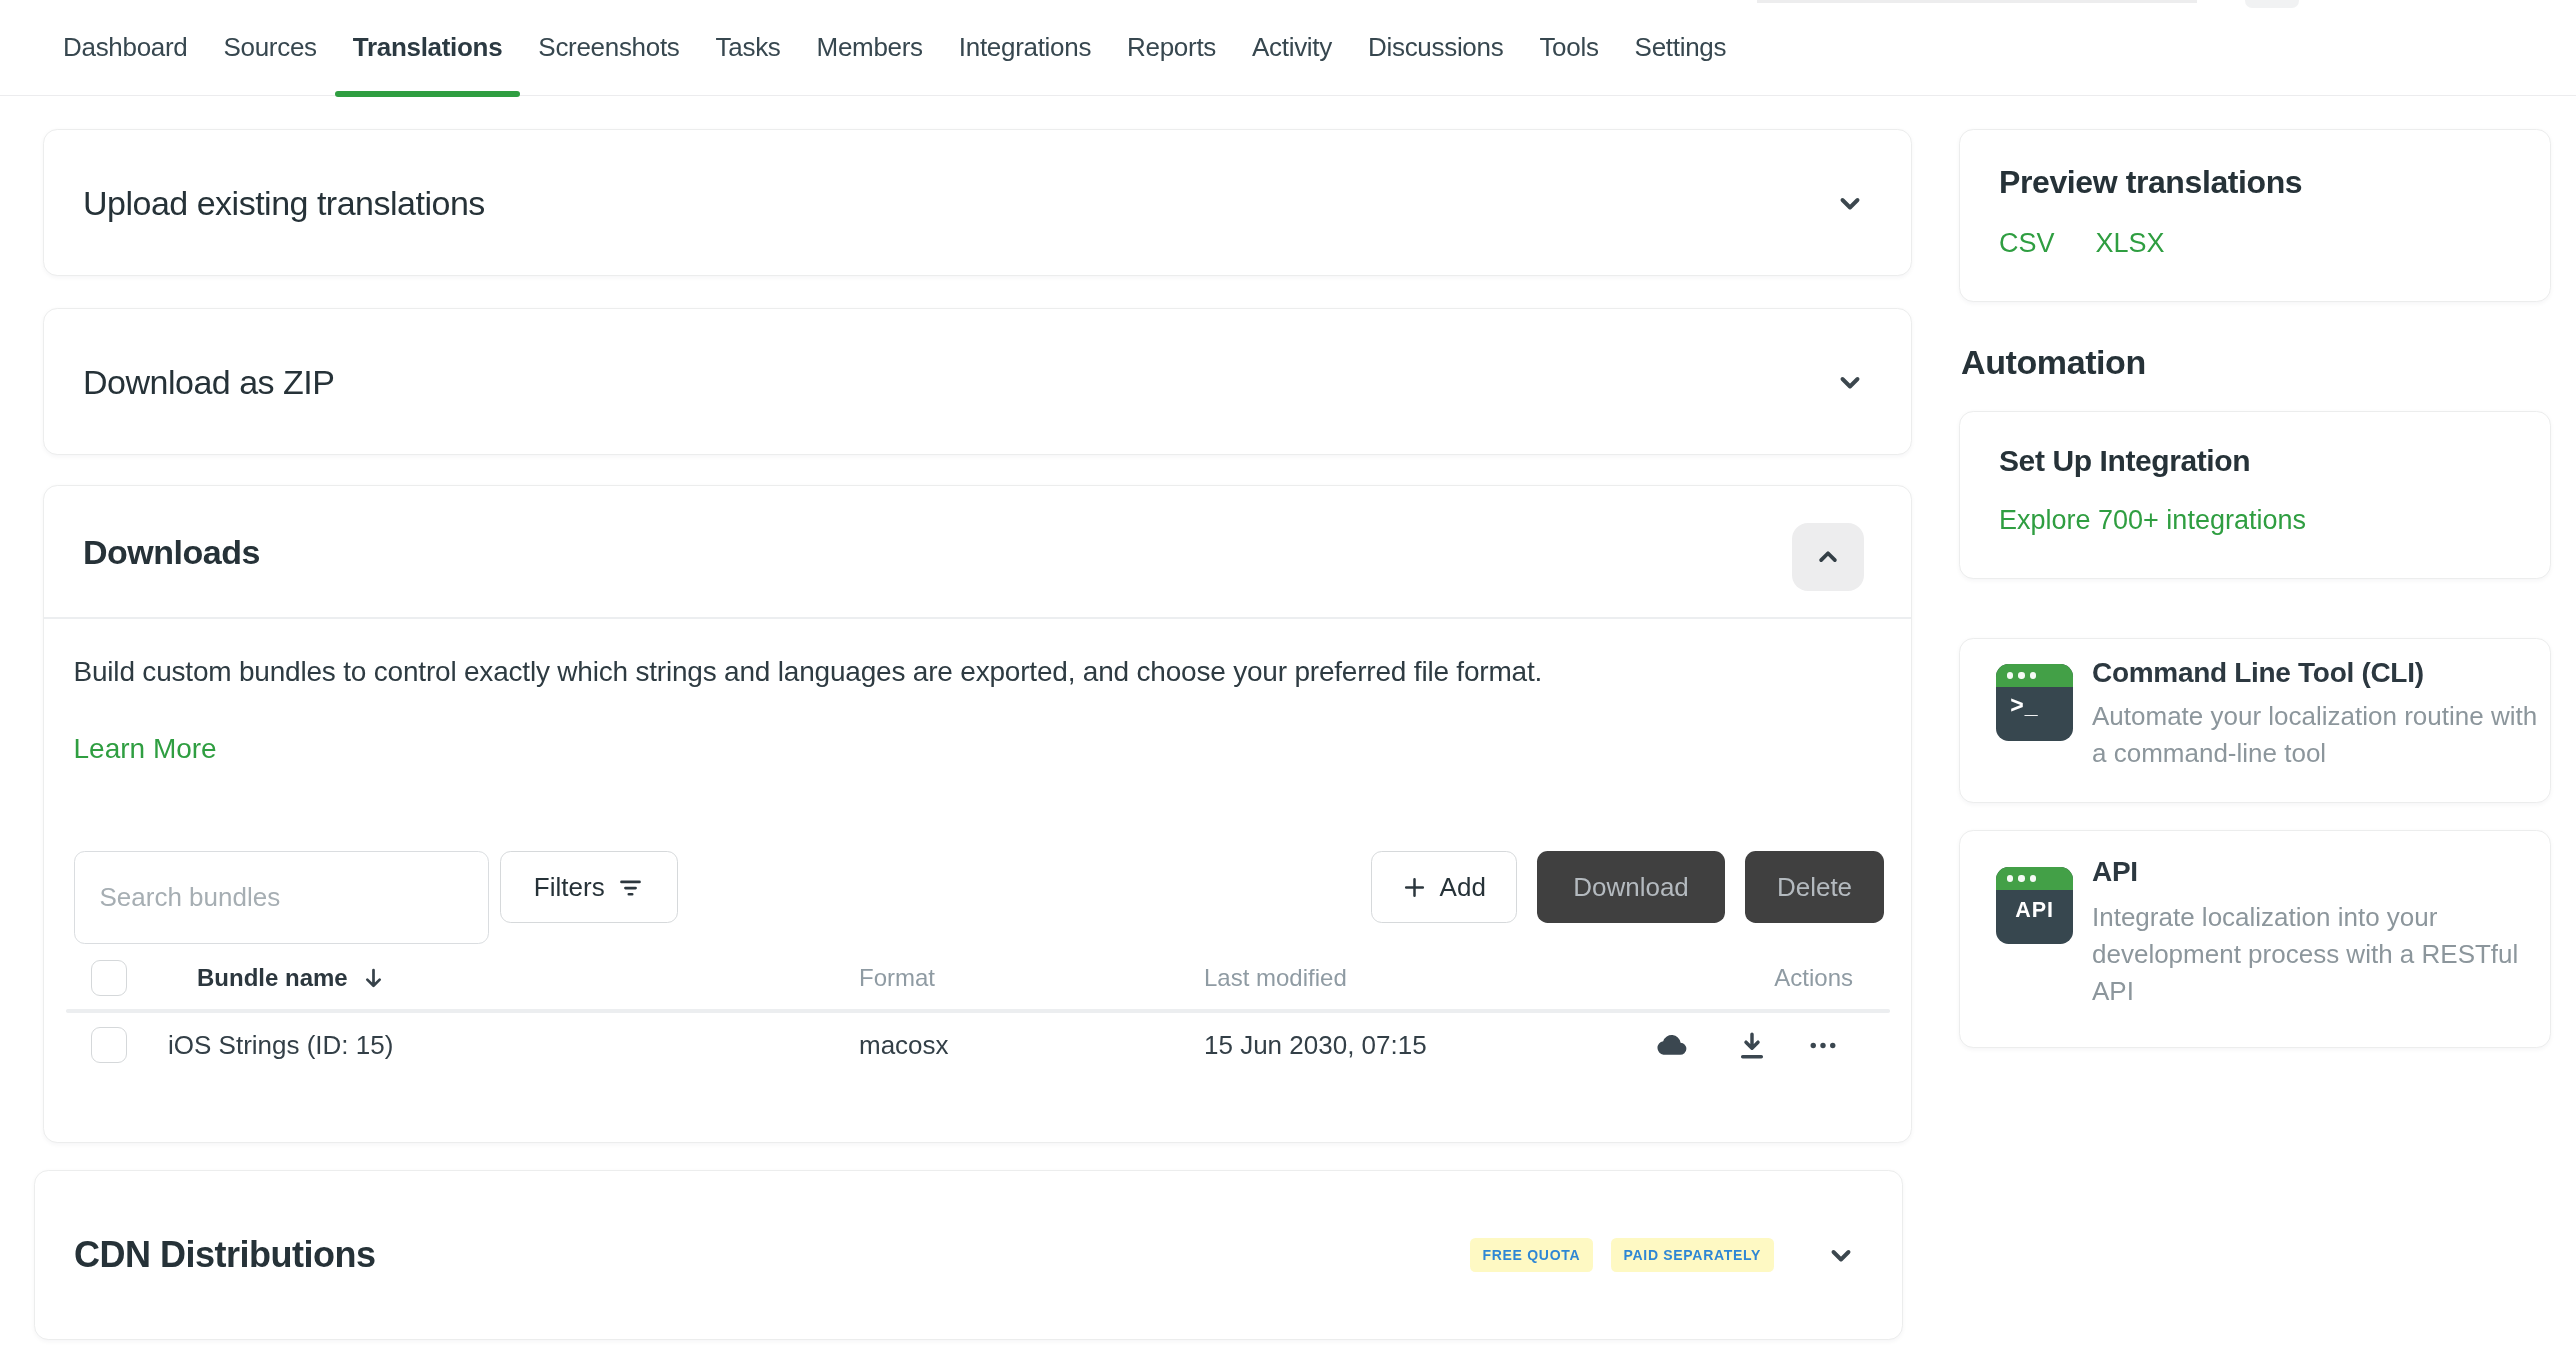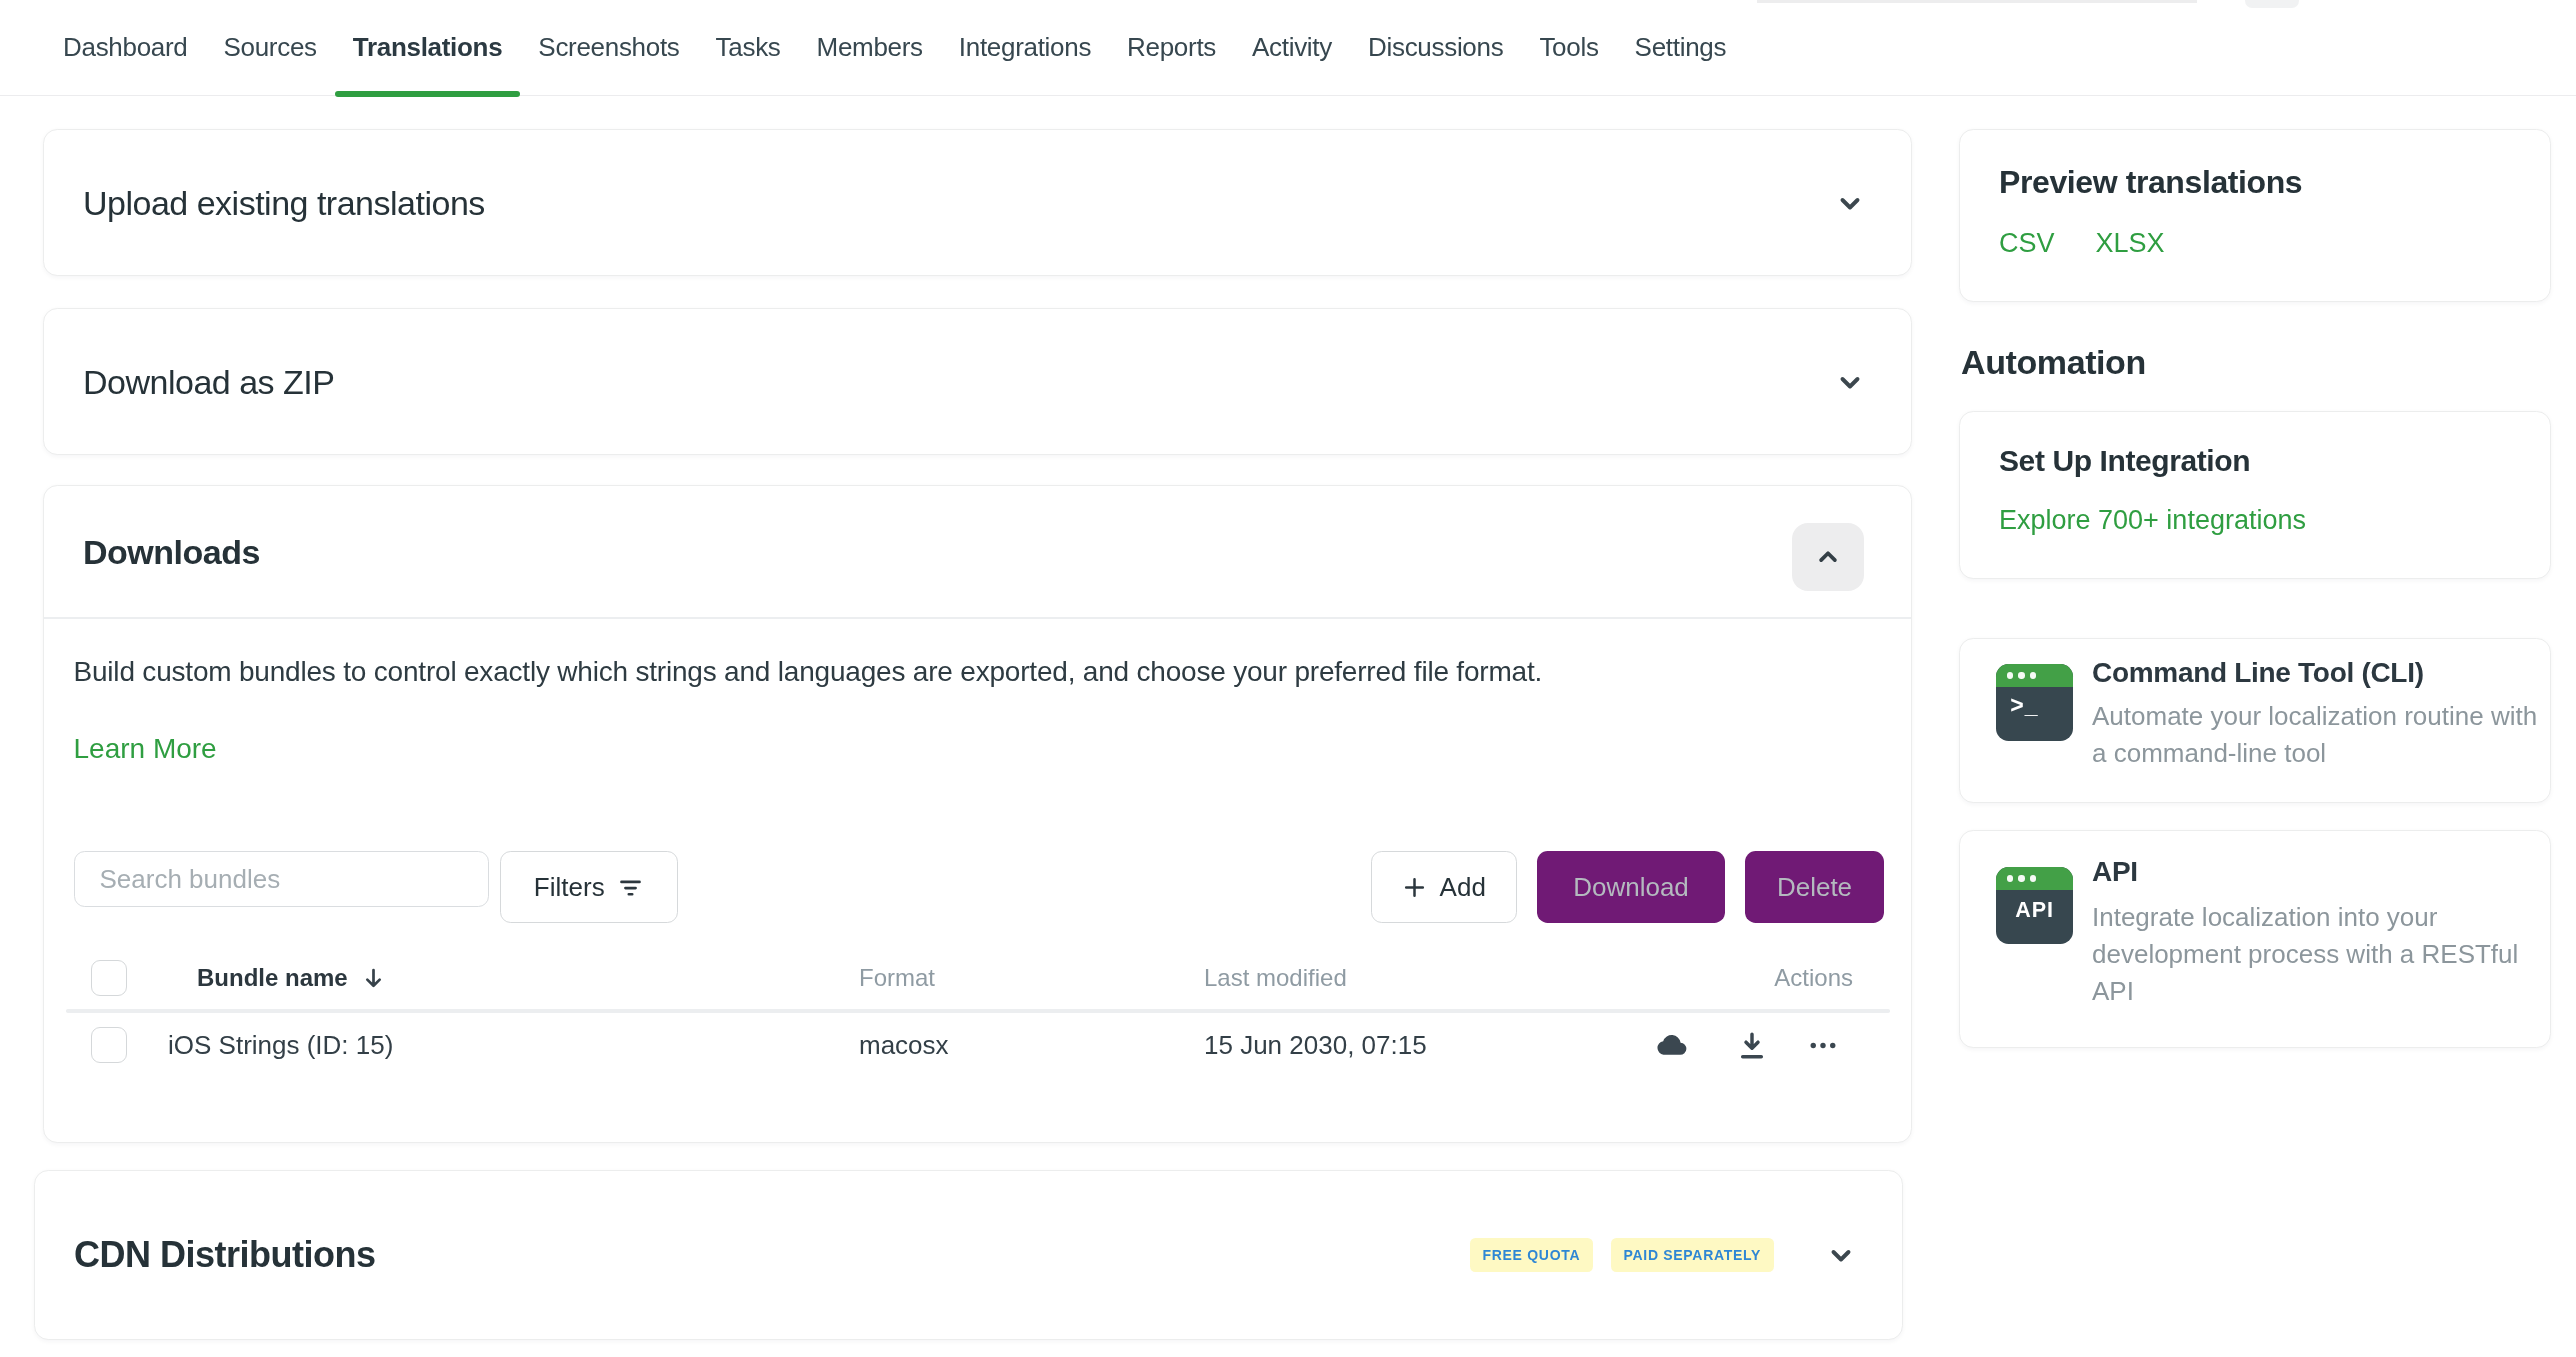--- a/index.html
+++ b/index.html
@@ -30,25 +30,25 @@
 
   
   .dl-header { position:relative; height:131px; }
   .dl-title { position:absolute; left:39px; top:50%; transform:translateY(-50%); font-size:34px; font-weight:700; letter-spacing:-0.5px; }
   .collapse-btn { position:absolute; right:47px; top:37px; width:72px; height:68px; background:#ededee; border:none; border-radius:16px; cursor:pointer; display:flex; align-items:center; justify-content:center; }
   .collapse-btn svg { width:30px; height:30px; stroke:#343f46; stroke-width:3; fill:none; stroke-linecap:round; stroke-linejoin:round; }
   .dl-divider { position:absolute; left:0; right:0; top:131px; height:1.8px; background:#eceef0; }
   .dl-desc { position:absolute; left:29.5px; top:170px; font-size:28px; color:#2e3b42; letter-spacing:-0.2px; }
   .dl-learn { position:absolute; left:29.5px; top:247px; font-size:28px; color:#2f9e41; cursor:pointer; }
 
-  .dl-search { position:absolute; left:29.5px; top:365px; width:415px; height:56px; border:1.8px solid #dadde0; border-radius:10.7px; font-size:26px; padding:0 25px; color:#37474f; outline:none; font-family:inherit; }
+  .dl-search { position:absolute; left:29.5px; top:365px; width:415px; height:93px; border:1.8px solid #dadde0; border-radius:10.7px; font-size:26px; padding:0 25px; color:#37474f; outline:none; font-family:inherit; }
   .dl-search::placeholder { color:#a6aeb3; }
   .btn { position:absolute; top:365px; height:72px; border-radius:10.7px; font-size:26px; font-family:inherit; display:flex; align-items:center; justify-content:center; gap:12.5px; cursor:pointer; }
   .btn-outline { background:#fff; border:1.8px solid #d6d9db; color:#263238; }
-  .btn-disabled { background:#701a75; border:none; color:#b4babf; cursor:default; }
+  .btn-disabled { background:#404040; border:none; color:#b4babf; cursor:default; }
   .btn-filters { left:456px; width:178px; }
   .btn-add { left:1327px; width:146px; }
   .btn-download { left:1493px; width:188px; }
   .btn-delete { left:1701px; width:139px; }
   .btn svg { flex:0 0 auto; }
 
   .checkbox { width:36px; height:36px; border:1.8px solid #d5d8da; border-radius:9px; background:#fff; cursor:pointer; }
   .thead { position:absolute; left:0; right:0; top:458px; height:68px; }
   .thead .checkbox { position:absolute; left:47px; top:50%; transform:translateY(-50%); }
   .th { position:absolute; top:50%; transform:translateY(-50%); font-size:24px; color:#8f9ba3; }

